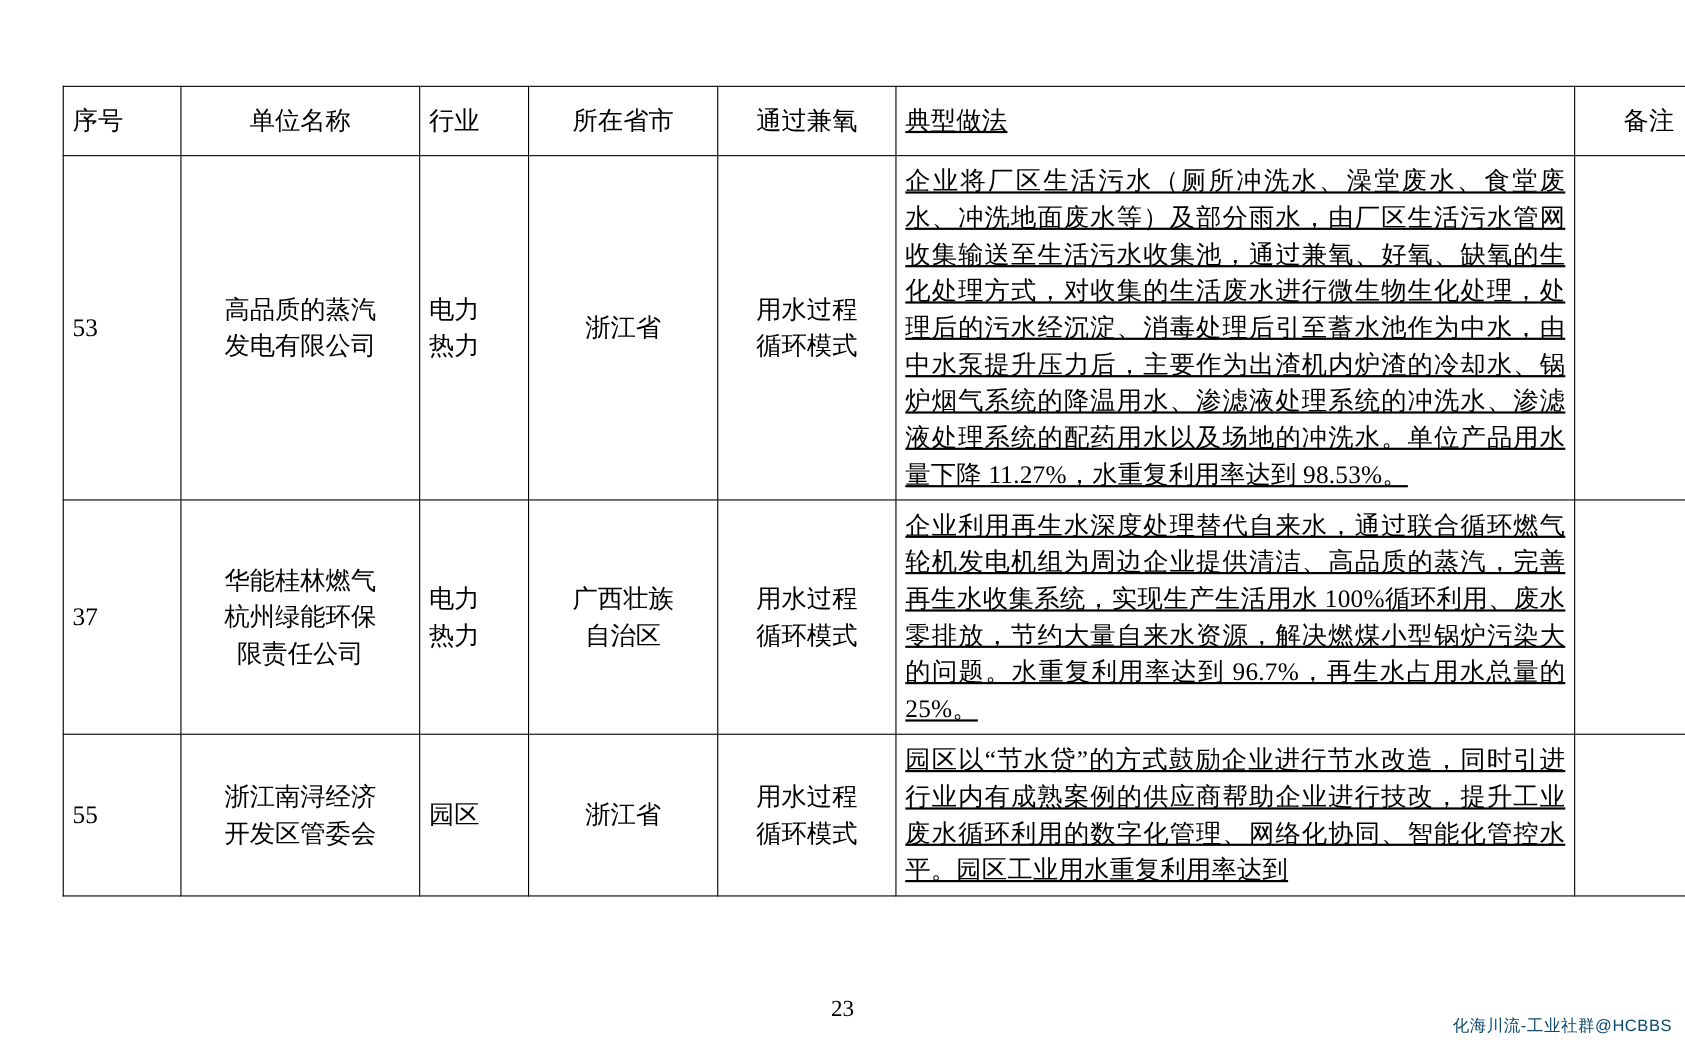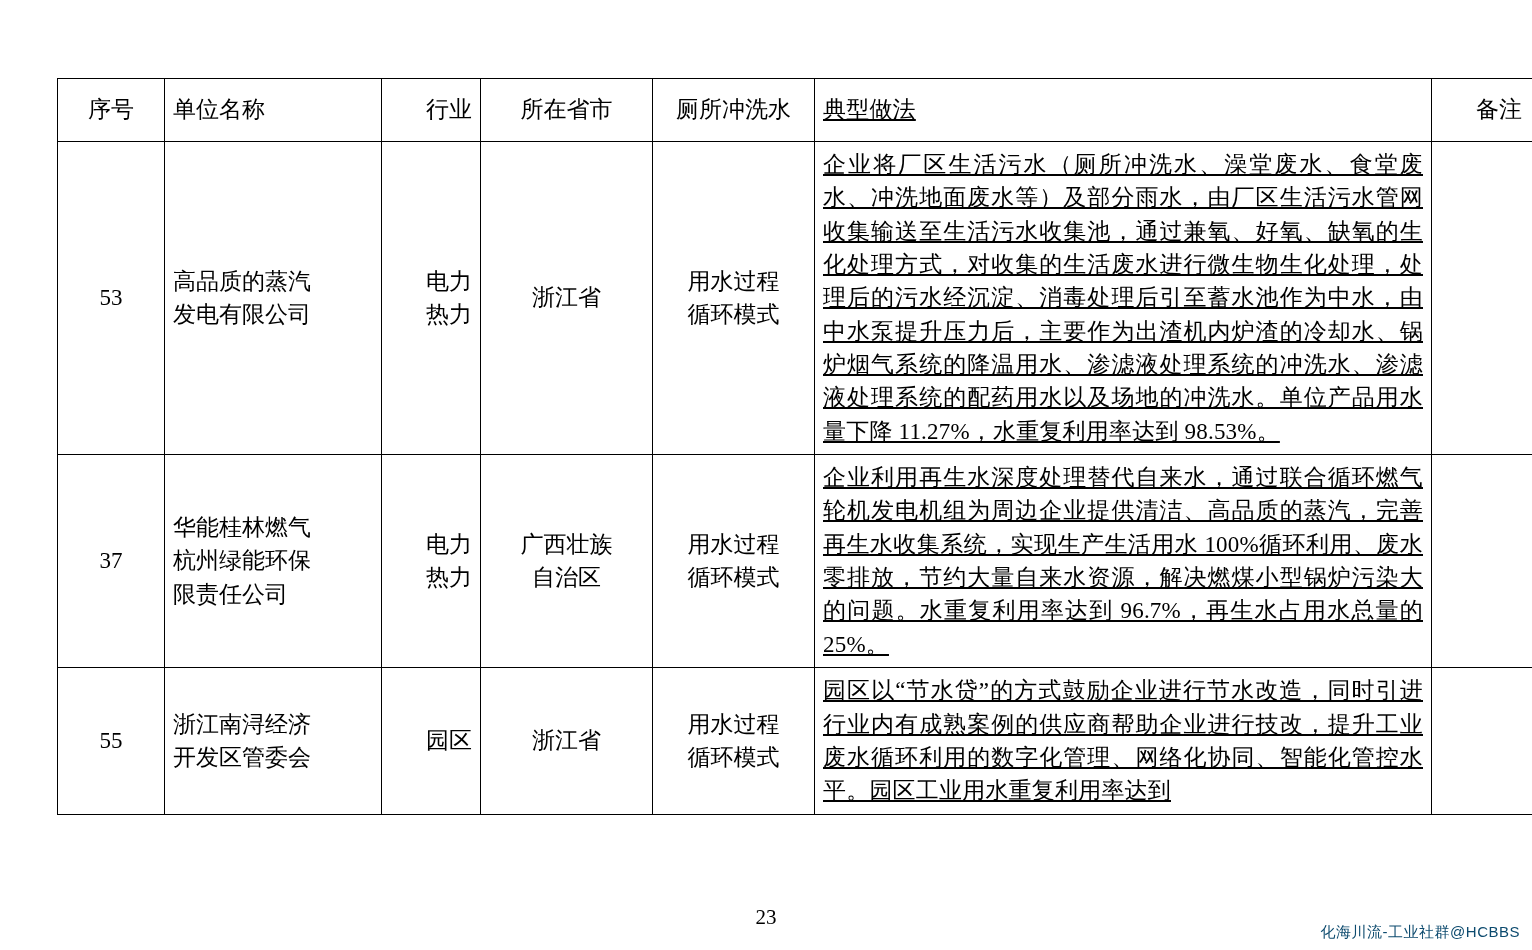--- a/index.html
+++ b/index.html
@@ -37,23 +37,23 @@
     vertical-align: middle;
     font-weight: normal;
     font-size: 23px;
     line-height: 1.45;
   }
   thead td {
     text-align: center;
     height: 50px;
     font-size: 24px;
   }
-  .col-seq   { width: 90px;  text-align: center; }
-  .col-name  { width: 200px; text-align: left; }
-  .col-ind   { width: 82px;  text-align: right; margin-top: 36px; }
+  .col-seq   { width: 90px;  text-align: left; }
+  .col-name  { width: 200px; text-align: center; }
+  .col-ind   { width: 82px;  text-align: left; margin-top: 36px; }
   .col-prov  { width: 155px; text-align: center; }
   .col-mode  { width: 145px; text-align: center; }
   .col-prac  { width: 600px; text-align: justify; text-align-last: left; }
   .col-note  { width: 118px; text-align: center; }
 
   td.col-prac {
     padding: 10px 12px 10px 12px;
     line-height: 1.52;
     letter-spacing: 0.2px;
     text-decoration: underline;
@@ -86,21 +86,21 @@
 
 <div class="page">
 
   <table class="doc-table">
     <thead>
       <tr>
         <td class="col-seq">序号</td>
         <td class="col-name">单位名称</td>
         <td class="col-ind">行业</td>
         <td class="col-prov">所在省市</td>
-        <td class="col-mode">厕所冲洗水</td>
+        <td class="col-mode">通过兼氧</td>
         <td class="col-prac" style="text-align:center;">典型做法</td>
         <td class="col-note">备注</td>
       </tr>
     </thead>
     <tbody>
 
       <tr>
         <td class="col-seq">53</td>
         <td class="col-name">
           <span class="stack">高品质的蒸汽</span>

